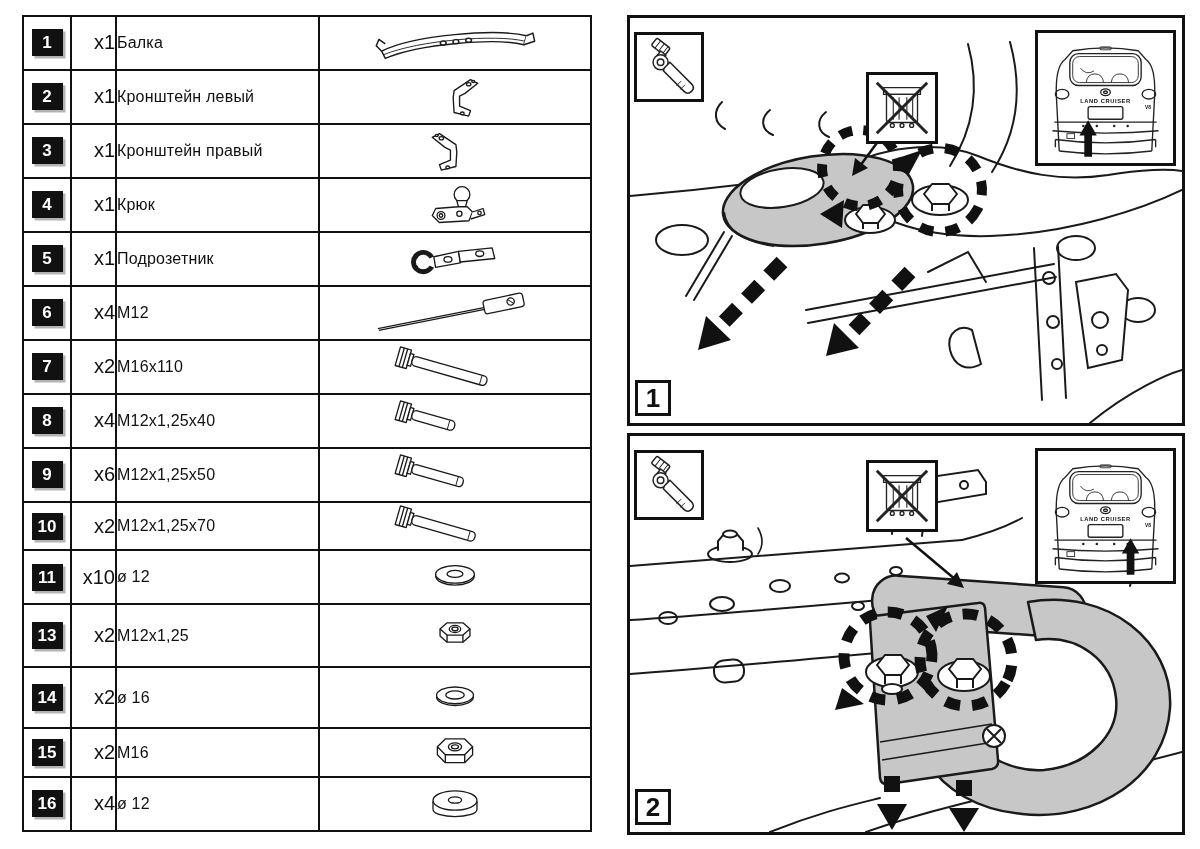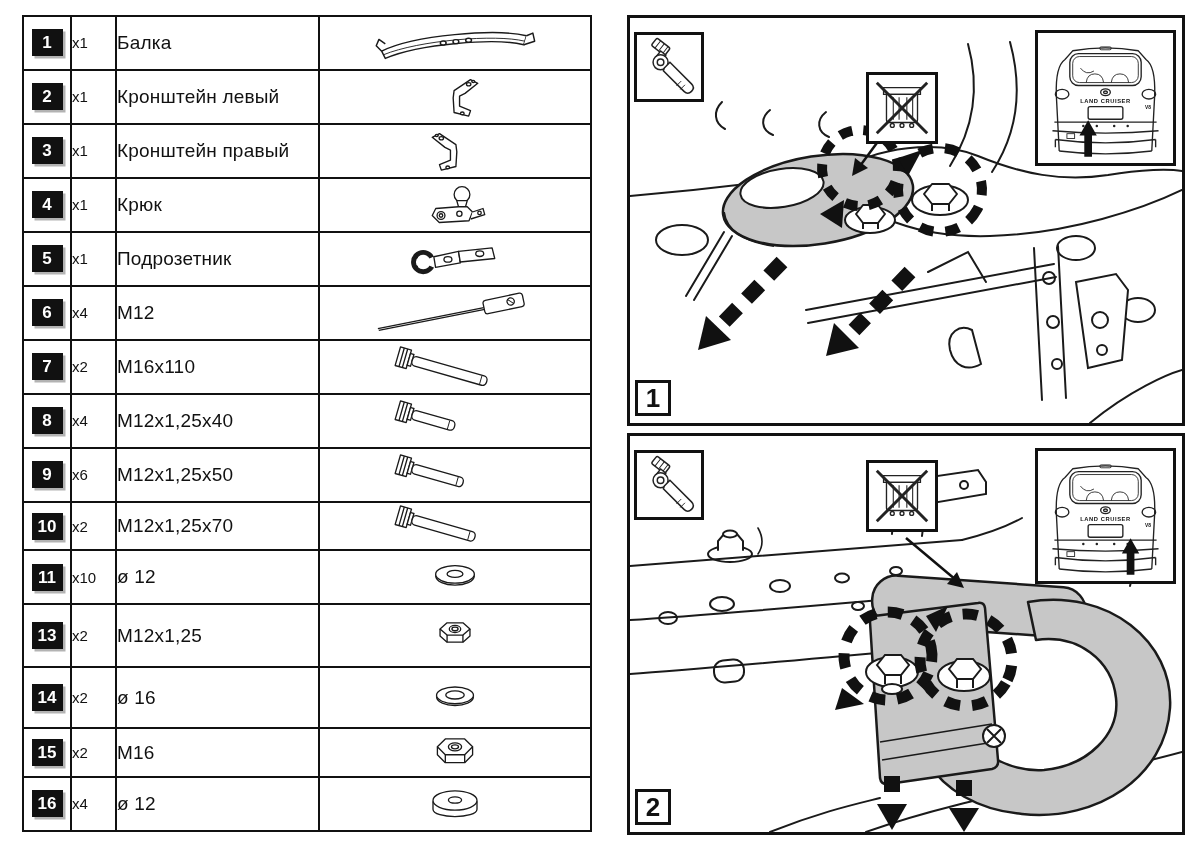--- a/index.html
+++ b/index.html
@@ -3,22 +3,22 @@
 <meta charset="utf-8">
 <style>
   html,body{margin:0;padding:0;background:#fff;}
   body{width:1200px;height:849px;position:relative;font-family:"Liberation Sans",sans-serif;color:#111;overflow:hidden;}
   .sheet{position:absolute;inset:0;background:#fff;}
 
   
   table.parts{position:absolute;left:22px;top:15px;width:570px;height:817px;border-collapse:collapse;table-layout:fixed;}
   table.parts td{border:2.5px solid #111;vertical-align:middle;padding:0;background:#fff;}
   td.c-num{text-align:center;}
-  td.c-qty{text-align:left;font-size:15px;}
-  td.c-name{padding-left:11px;font-size:19px;letter-spacing:.2px;}
+  td.c-qty{text-align:right;font-size:20px;}
+  td.c-name{padding-left:11px;font-size:16px;letter-spacing:.2px;}
   td.c-draw{text-align:center;}
   td.c-draw svg{display:block;margin:0 auto;}
   .badge{display:inline-block;min-width:27px;height:27px;line-height:27px;padding:0 2px;background:#111;color:#fff;
          font-weight:bold;font-size:17px;text-align:center;box-shadow:2.5px 2.5px 0 #b3b3b3;}
 
   
   .panel{position:absolute;left:627px;width:558px;border:3px solid #111;background:#fff;box-sizing:border-box;}
   #panel1{top:15px;height:411px;}
   #panel2{top:433px;height:402px;}
   .scene{position:absolute;left:0;top:0;width:100%;height:100%;}

